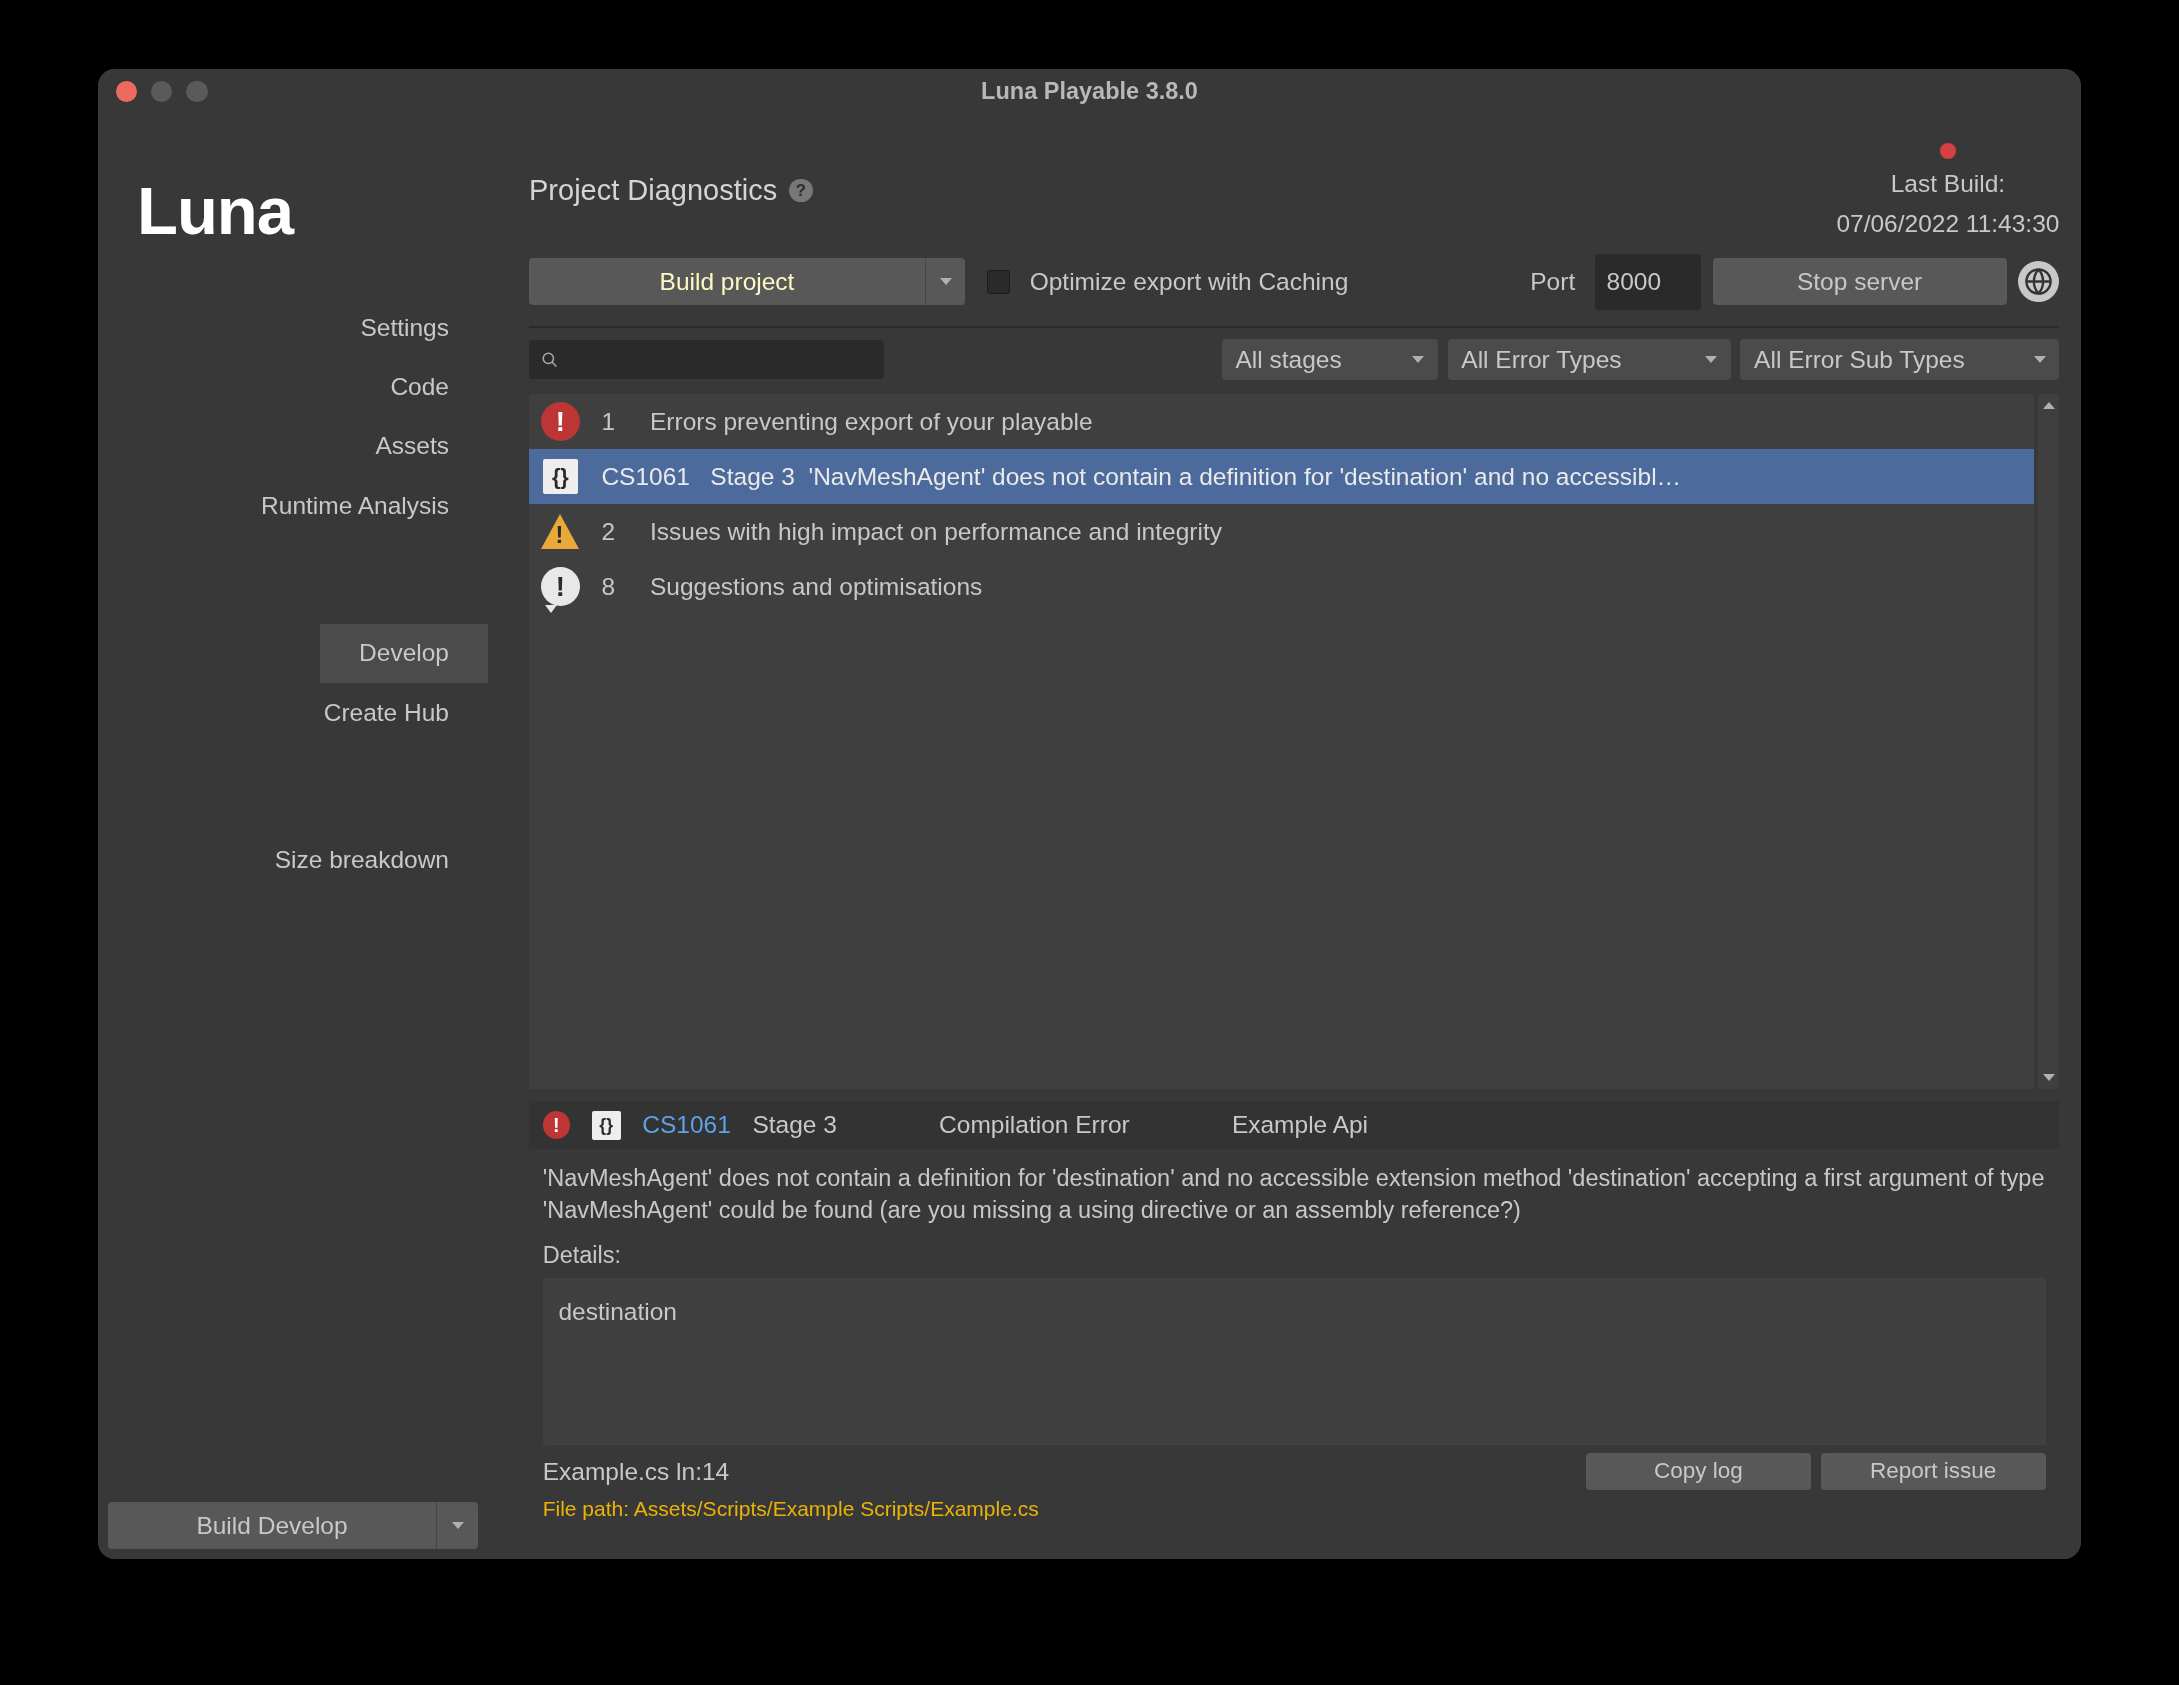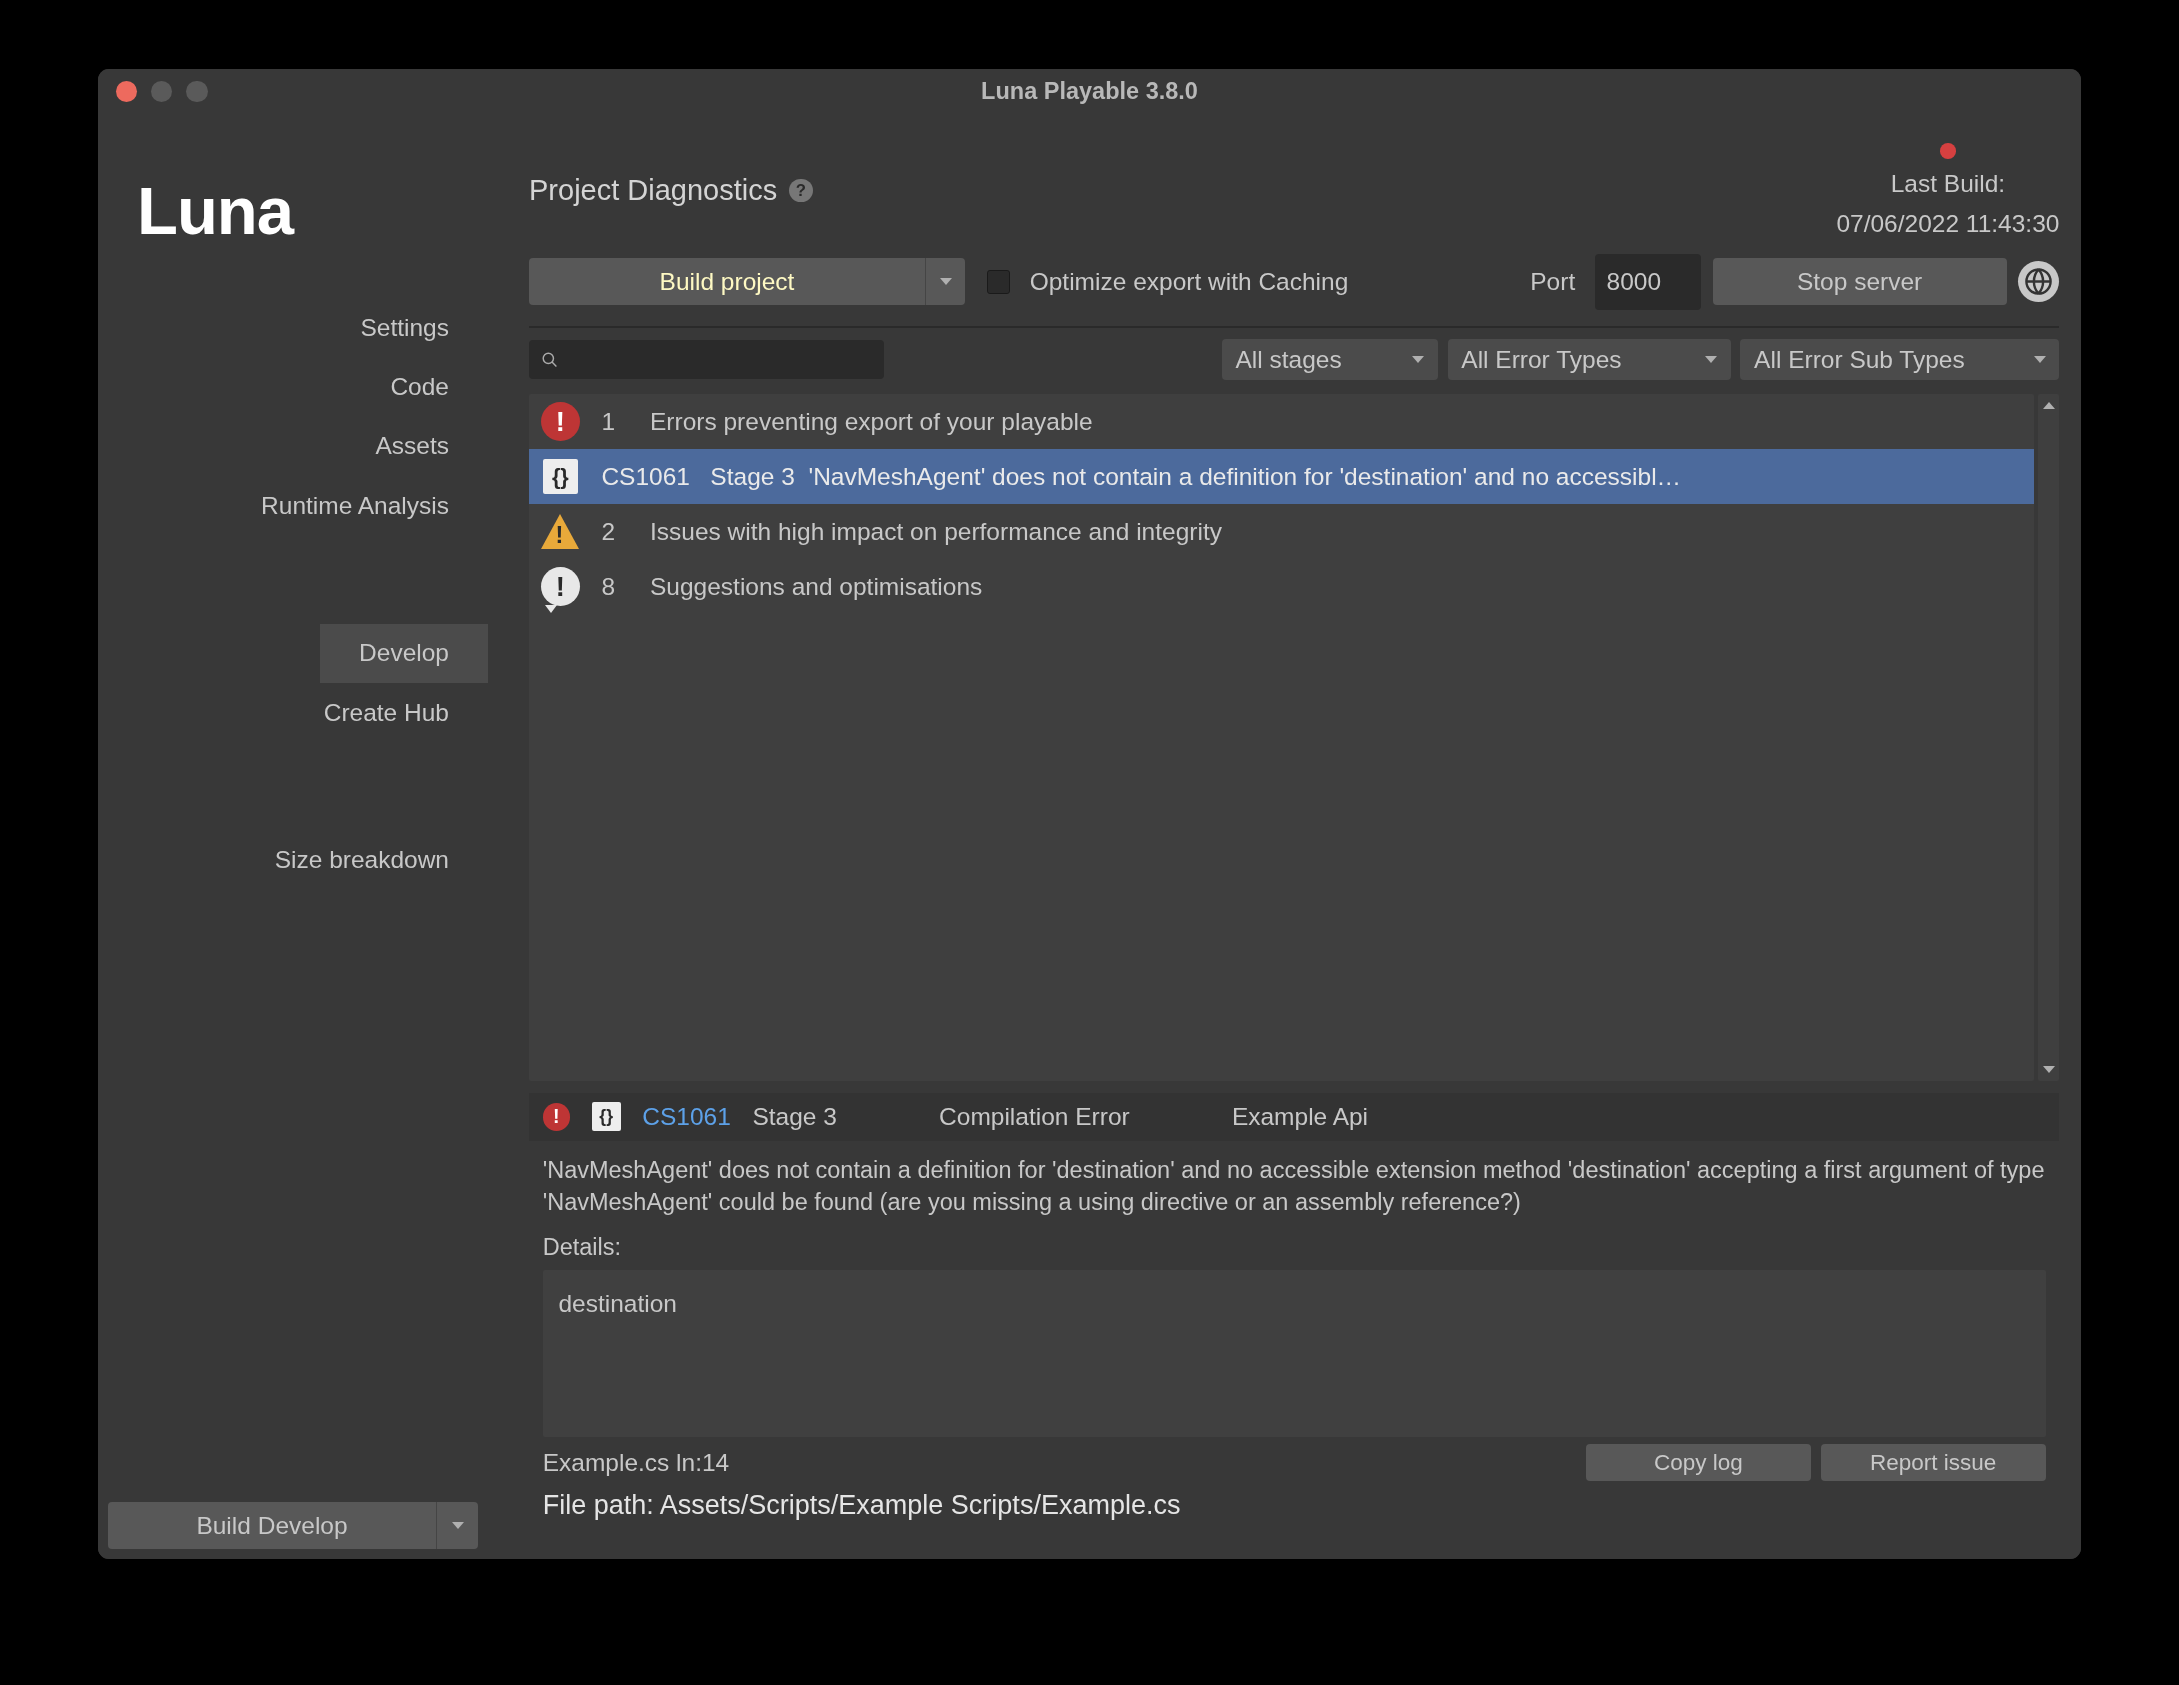--- a/index.html
+++ b/index.html
@@ -1,17 +1,17 @@
 <!DOCTYPE html>
 <html><head>
 <meta charset="utf-8">
 <style>
 *{margin:0;padding:0;box-sizing:border-box;font-family:-apple-system,BlinkMacSystemFont,"Segoe UI",Arial,sans-serif;}
 body{background:#000;display:flex;justify-content:center;align-items:flex-start;padding:69px 98px;}
-.window{width:1984px;height:1490px;background:#383838;border-radius:11px;overflow:hidden;display:flex;flex-direction:column;box-shadow:0 24.5px 69px rgba(0,0,0,.6);}
+.window{width:1984px;height:1490px;background:#383838;border-radius:17px;overflow:hidden;display:flex;flex-direction:column;box-shadow:0 24.5px 69px rgba(0,0,0,.6);}
 .titlebar{height:45px;background:#383838;display:flex;align-items:center;padding:0 17.6px;position:relative;}
 .traffic{display:flex;gap:13.7px;}
 .tl{width:21.6px;height:21.6px;border-radius:50%;}
 .tl.r{background:#ed6a5e;}
 .tl.y{background:#5a5a5a;}
 .tl.g{background:#5a5a5a;}
 .titlebar-title{position:absolute;left:0;right:0;text-align:center;color:#b8b8b8;font-size:23.5px;font-weight:600;pointer-events:none;}
 .body{flex:1;display:flex;min-height:0;}
 .sidebar{width:390px;background:#383838;display:flex;flex-direction:column;padding-top:29px;}
 .logo{padding:29px 39px 49px 39px;}
@@ -74,21 +74,21 @@
 .err-octs{width:27.4px;height:27.4px;border-radius:50%;background:#be3535;color:#fff;display:flex;align-items:center;justify-content:center;font-size:19.6px;font-weight:700;}
 .code-icon-s{width:29px;height:29px;background:#eee;display:flex;align-items:center;justify-content:center;color:#2a2a2a;font-size:17.6px;font-weight:700;border-radius:2px;}
 .link{color:#5da1e8;}
 .detail-gap{width:59px;}
 .detail-body{padding:13.7px 13.7px 17.6px 13.7px;color:#c8c8c8;font-size:23.5px;line-height:1.35;}
 .details-label{display:block;margin-top:13.7px;}
 .details-box{background:#404040;padding:17.6px 15.7px;height:167px;color:#c8c8c8;font-size:24.5px;margin-top:5.9px;border-radius:2px;}
 .footer-line{display:flex;align-items:center;justify-content:space-between;padding:7.8px 0 5.9px 0;color:#c8c8c8;font-size:24.5px;}
 .footer-btns{display:flex;gap:9.8px;}
 .footer-btns .btn{height:37px;width:225px;font-size:22.5px;background:#585858;}
-.path-line{color:#e5e5e5;font-size:27px;}
+.path-line{color:#eab308;font-size:21px;}
 </style>
 </head>
 <body>
 
 <div class="window">
   <div class="titlebar">
     <div class="traffic">
       <div class="tl r"></div>
       <div class="tl y"></div>
       <div class="tl g"></div>

